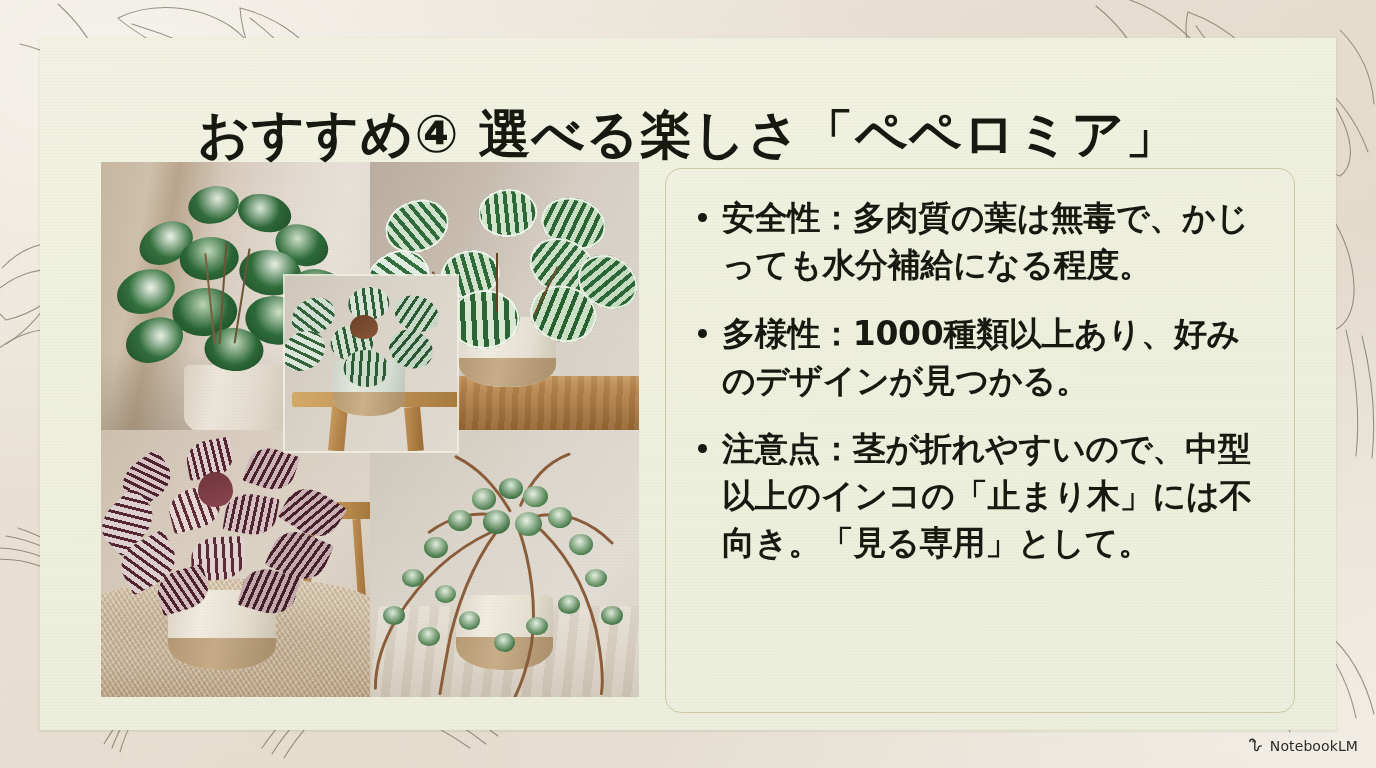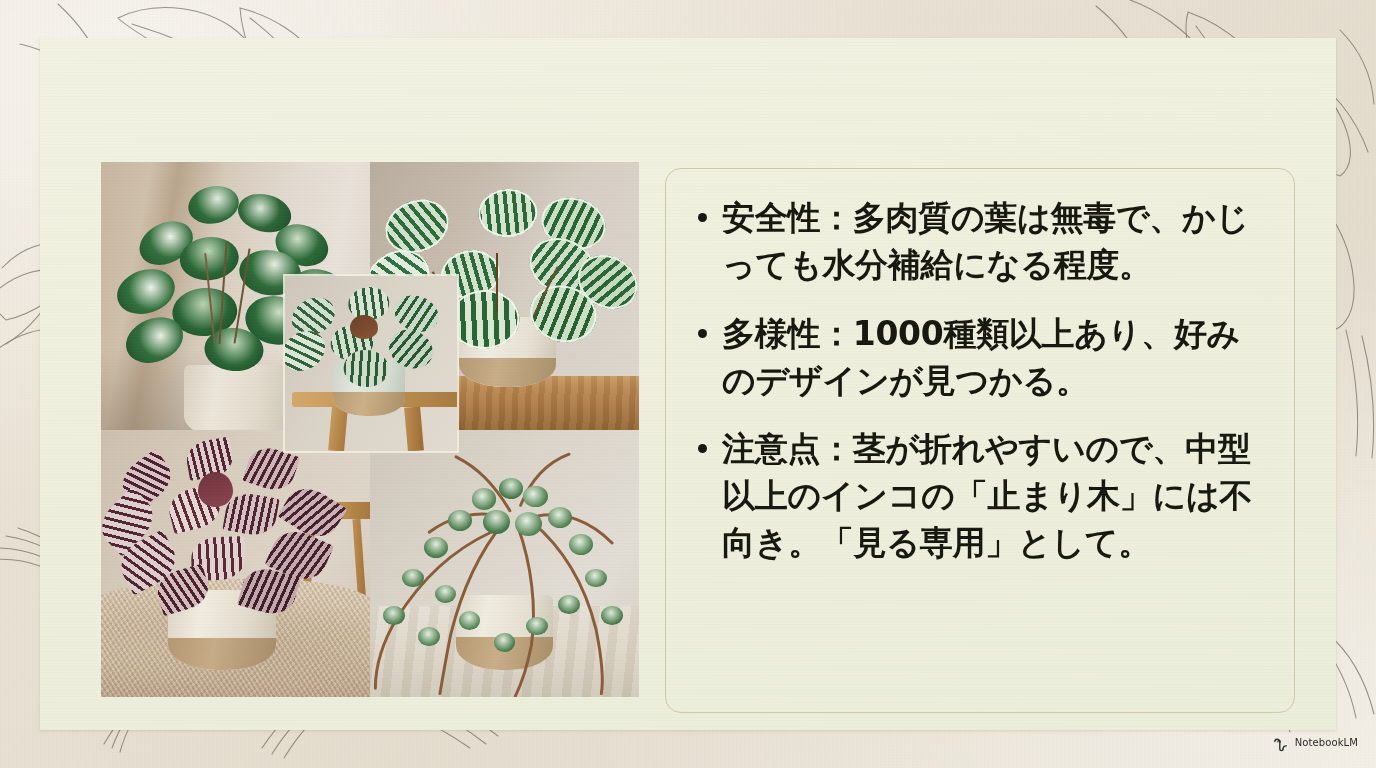--- a/index.html
+++ b/index.html
@@ -230,24 +230,24 @@
     border-radius: 50%;
     background: #16170f;
   }
 
   
   #watermark {
     position: absolute;
     right: 18px;
     bottom: 14px;
     display: flex;
-    align-items: flex-start;
+    align-items: flex-end;
     gap: 6px;
     color: #2b2b2b;
-    font-size: 10px;
+    font-size: 14px;
     letter-spacing: .1px;
     z-index: 9;
   }
   #watermark svg { display:block; }
 </style>
 </head>
 <body>
 
 <div id="slide">
 
@@ -310,20 +310,21 @@
       <path d="M1296 646 C 1306 670, 1312 698, 1312 724"></path>
       <path d="M1286 652 C 1292 676, 1294 702, 1292 726"></path>
       <path d="M1258 666 C 1276 680, 1292 702, 1300 728"></path>
       <path d="M1248 676 C 1266 688, 1282 708, 1290 732"></path>
     </g>
   </svg>
   <div class="paper-noise"></div>
 
   <div id="card">
 
+    <h1 id="title">おすすめ④ 選べる楽しさ「ペペロミア」</h1>
 
     <div id="photo-grid">
 
       <div class="photo" id="photoA">
         <div class="scene">
           <div class="wall"></div>
           <div class="floorshadow"></div>
 
           <div class="pot" style="left:31%;bottom:-4%;width:40%;height:28%;
                background:linear-gradient(100deg,#d9d1c1 0%,#ece6da 30%,#e2dbcd 65%,#cdc4b3 100%);"></div>

